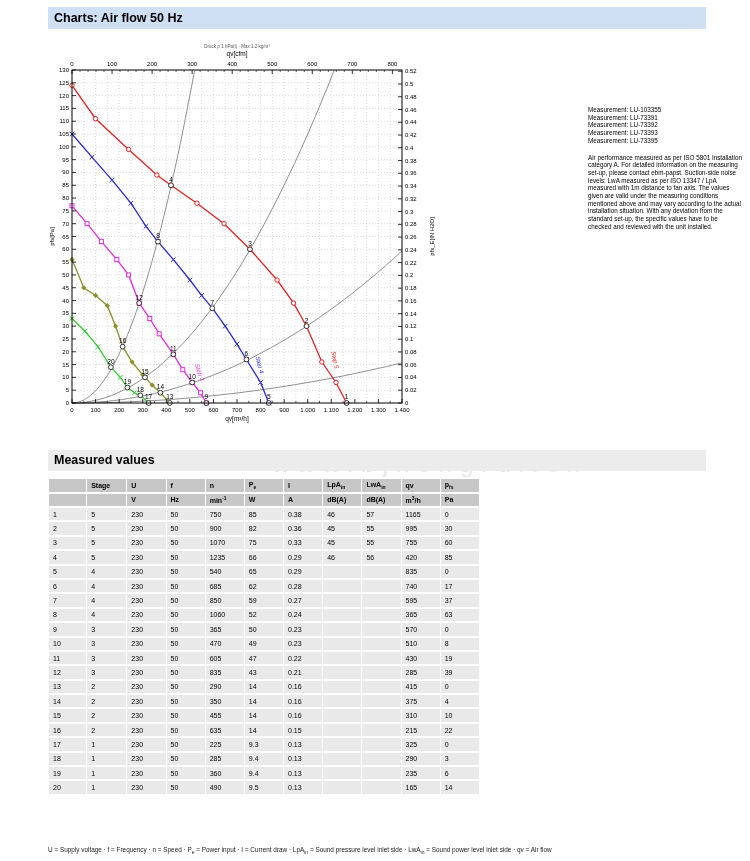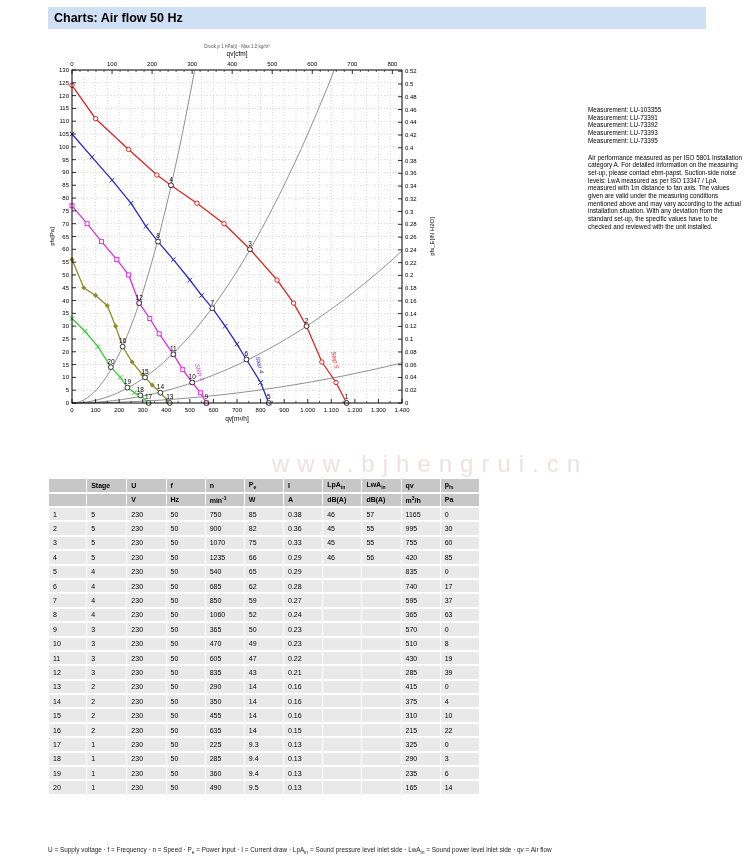--- a/index.html
+++ b/index.html
@@ -437,20 +437,21 @@
     <div class="mlist" id="measurement-list">
         <div>Measurement: LU-103355</div>
         <div>Measurement: LU-73391</div>
         <div>Measurement: LU-73392</div>
         <div>Measurement: LU-73393</div>
         <div>Measurement: LU-73395</div>
       </div>
     <p>Air performance measured as per ISO 5801 Installation category A. For detailed information on the measuring set-up, please contact ebm-papst. Suction-side noise levels: LwA measured as per ISO 13347 / LpA measured with 1m distance to fan axis. The values given are valid under the measuring conditions mentioned above and may vary according to the actual installation situation. With any deviation from the standard set-up, the specific values have to be checked and reviewed with the unit installed.</p>
   </div>
 
+  <div class="measured-bar">Measured values</div>
 
   <table class="mv" id="measured-table">
       <colgroup>
         <col style="width: 36px;">
         <col style="width: 38px;">
         <col style="width: 37px;">
         <col style="width: 37px;">
         <col style="width: 37px;">
         <col style="width: 37px;">
         <col style="width: 37px;">

